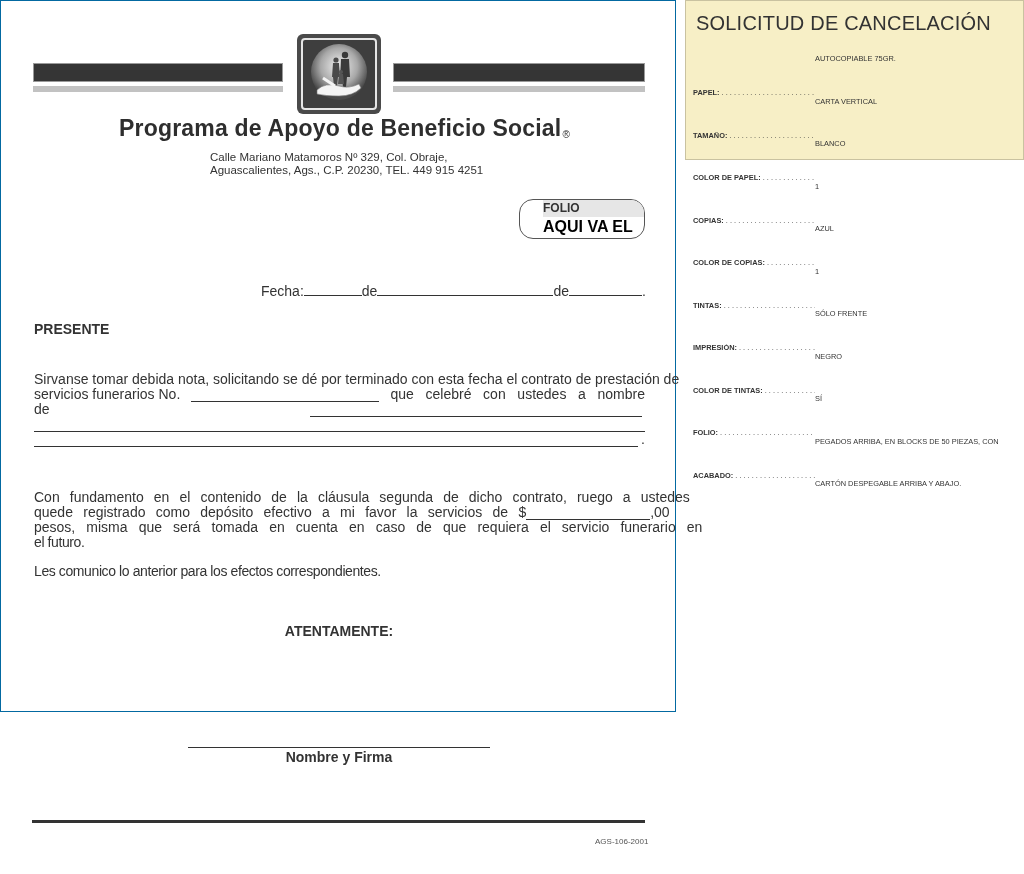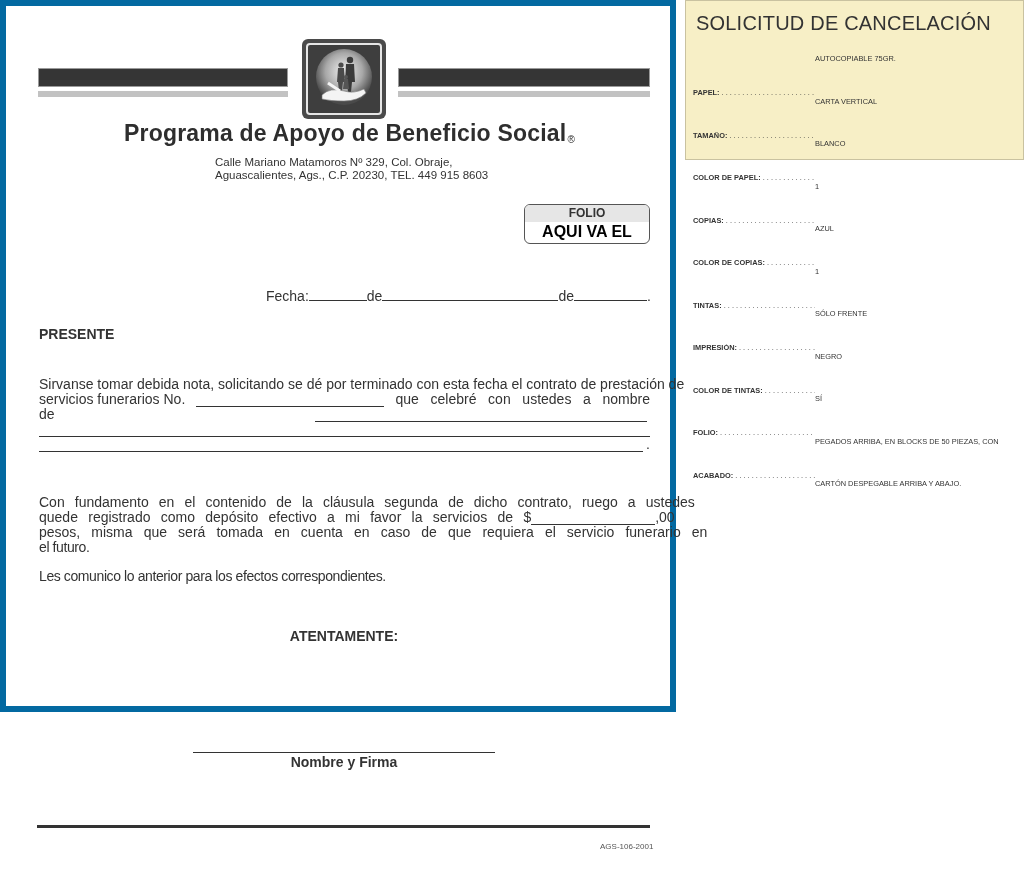--- a/index.html
+++ b/index.html
@@ -1,21 +1,21 @@
 <!DOCTYPE html>
 <html><head>
 <meta charset="utf-8">
 <style>
   * { box-sizing: border-box; margin: 0; padding: 0; }
   html, body { width: 1024px; height: 874px; background: #ffffff; overflow: hidden; }
   body { position: relative; font-family: "Liberation Sans", sans-serif; color: #333333; }
 
   .sheet {
     position: absolute; left: 0; top: 0; width: 676px; height: 712px;
-    background: #ffffff; border: 6px solid #0369a1;
+    background: #ffffff; border: 1px solid #0369a1;
   }
 
   
   .bar-dark { position: absolute; height: 19px; background: #353535; border: 1px solid #9a9a9a; }
   .bar-light { position: absolute; height: 6px; background: #c2c2c2; }
   .bar-left-dark { left: 32px; top: 62px; width: 250px; }
   .bar-left-light { left: 32px; top: 85px; width: 250px; }
   .bar-right-dark { left: 392px; top: 62px; width: 252px; }
   .bar-right-light { left: 392px; top: 85px; width: 252px; }
 
@@ -31,21 +31,21 @@
   .org-title {
     position: absolute; left: 118px; top: 114px; font-size: 23px; font-weight: bold;
     color: #2e2e2e; letter-spacing: 0.2px; white-space: nowrap;
   }
   .reg-mark { font-size: 10px; font-weight: normal; vertical-align: -2px; margin-left: 1px; }
 
   .address { position: absolute; left: 209px; top: 150px; font-size: 11.5px; line-height: 13px; color: #333; }
 
   .folio-box {
     position: absolute; left: 518px; top: 198px; width: 126px; height: 40px;
-    border: 1.5px solid #555; border-radius: 6px; overflow: hidden; text-align: center;
+    border: 1.5px solid #555; border-radius: 14px; overflow: hidden; text-align: left; padding-left: 23px;
   }
   .folio-head { height: 17px; background: #e6e6e6; font-size: 12px; font-weight: bold; color: #333; line-height: 17px; }
   .folio-value { font-size: 16px; font-weight: bold; color: #000000; line-height: 20px; }
 
   .date-line { position: absolute; left: 260px; top: 282px; font-size: 14px; white-space: nowrap; color: #333; }
   .blank { display: inline-block; border-bottom: 1px solid #333; height: 13px; vertical-align: baseline; }
 
   .presente { position: absolute; left: 33px; top: 320px; font-size: 14px; font-weight: bold; color: #333; }
 
   .para { position: absolute; left: 33px; width: 611px; font-size: 14px; line-height: 15px; color: #333; text-align: justify; }
@@ -107,21 +107,21 @@
       </svg>
     </div>
   </div>
 
   <div class="org-title">
     <span>Programa de Apoyo de Beneficio Social</span><span class="reg-mark">®</span>
   </div>
 
   <div class="address">
     <div>Calle Mariano Matamoros Nº 329, Col. Obraje,</div>
-    <div>Aguascalientes, Ags., C.P. 20230, TEL. 449 915 8603</div>
+    <div>Aguascalientes, Ags., C.P. 20230, TEL. 449 915 4251</div>
   </div>
 
   <div class="folio-box">
     <div class="folio-head">FOLIO</div>
     <div class="folio-value">AQUI VA EL FOLIO</div>
   </div>
 
   <div class="date-line">
     <span>Fecha:</span><span class="blank" style="width:58px"></span><span>de</span><span class="blank" style="width:176px"></span><span>de</span><span class="blank" style="width:73px"></span><span>.</span>
   </div>

